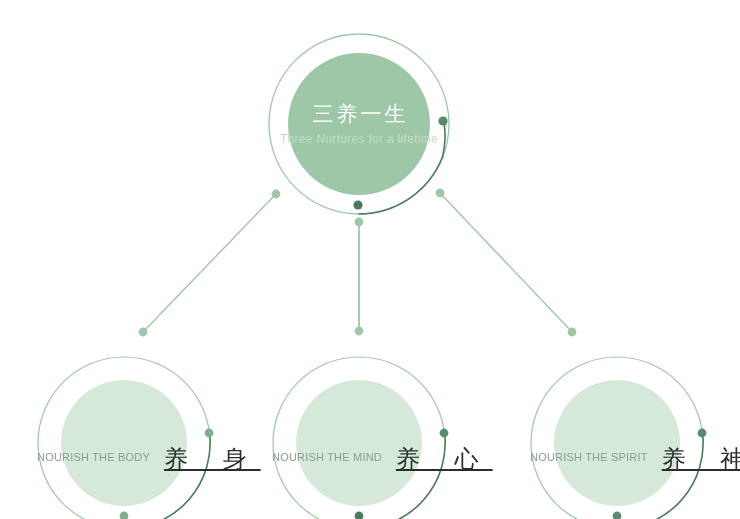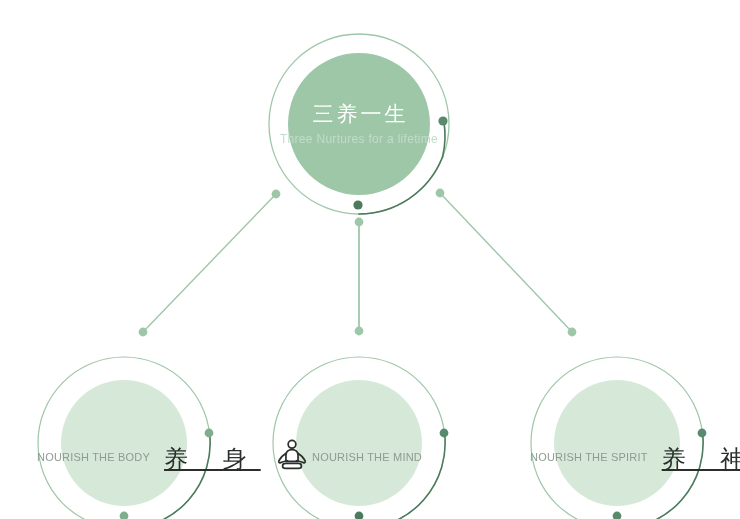--- a/index.html
+++ b/index.html
@@ -203,20 +203,21 @@
       <svg class="leaf-icon" viewBox="0 0 40 36">
         <g fill="none" stroke="#2b2f2c" stroke-width="1.8" stroke-linecap="round" stroke-linejoin="round">
           <circle cx="20" cy="5.6" r="4.1"></circle>
           <path d="M20 11.2 c-4.0 0 -6.4 2.6 -6.4 6.0 l0 6.4 l12.8 0 l0 -6.4 c0 -3.4 -2.4 -6.0 -6.4 -6.0 Z"></path>
           <path d="M13.8 15.0 c-3.4 2.0 -6.2 5.0 -7.6 8.0 c-0.7 1.5 0.3 2.6 1.7 2.0 c2.6 -1.1 5.0 -1.8 7.3 -2.0"></path>
           <path d="M26.2 15.0 c3.4 2.0 6.2 5.0 7.6 8.0 c0.7 1.5 -0.3 2.6 -1.7 2.0 c-2.6 -1.1 -5.0 -1.8 -7.3 -2.0"></path>
           <path d="M10.0 28.6 c0 -1.7 1.4 -2.7 3.2 -2.7 l13.6 0 c1.8 0 3.2 1.0 3.2 2.7 c0 1.7 -1.4 2.6 -3.2 2.6 l-13.6 0 c-1.8 0 -3.2 -0.9 -3.2 -2.6 Z"></path>
         </g>
       </svg>
       <div class="leaf-en">NOURISH THE MIND</div>
+      <div class="leaf-cn">养 心</div>
     </div>
   </div>
 
   <div class="leaf-node n2">
     <div class="leaf-inner"></div>
     <div class="leaf-content">
       <svg class="leaf-icon" viewBox="0 0 40 36">
         <g stroke="#2b2f2c" stroke-width="1.6" stroke-linecap="round" stroke-linejoin="round">
           <path fill="#2b2f2c" stroke="none" d="M19.4 16.2 c-3.6 -1.4 -5.6 -4.6 -5.9 -9.0 c4.0 1.0 6.2 3.8 6.5 8.2 Z"></path>
           <path fill="#2b2f2c" stroke="none" d="M20.6 16.2 c3.6 -1.4 5.6 -4.6 5.9 -9.0 c-4.0 1.0 -6.2 3.8 -6.5 8.2 Z"></path>

